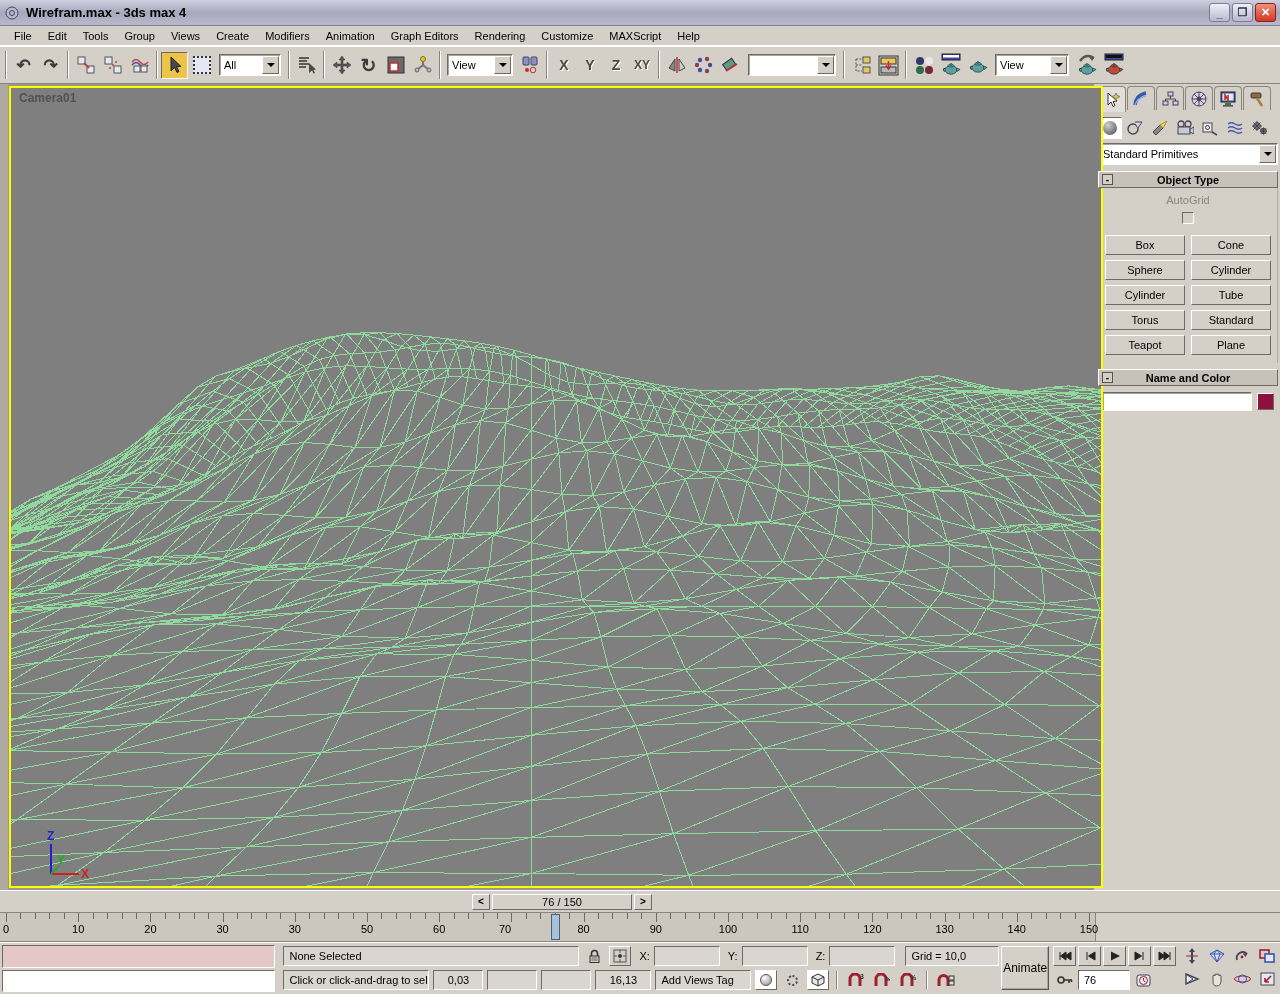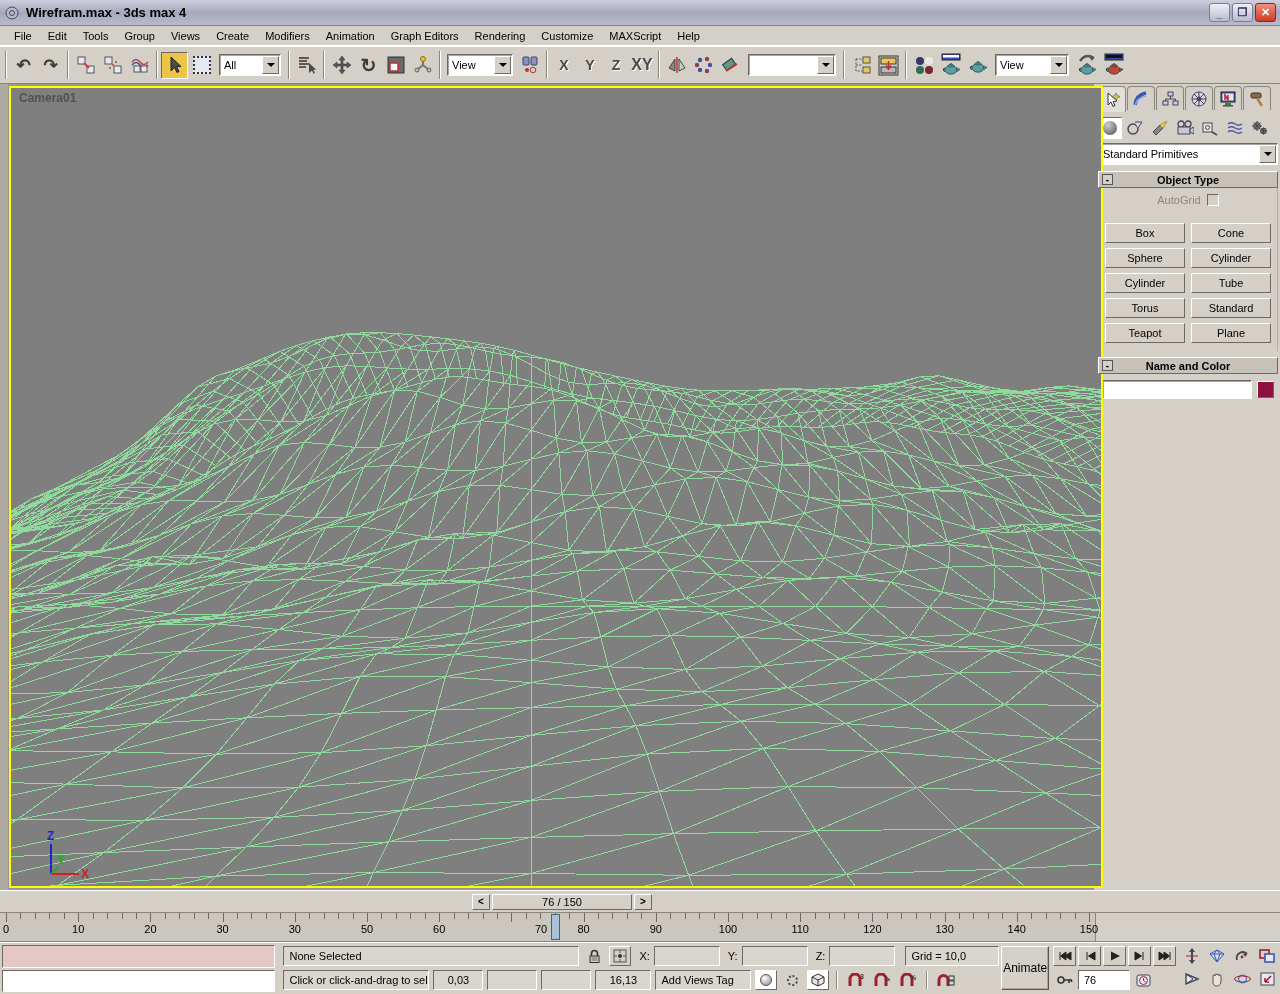--- a/index.html
+++ b/index.html
@@ -57,21 +57,21 @@
   .cp-tab.active { background:#e2dfd9; height:26px; }
   .cp-cats { display:flex; height:26px; align-items:center; gap:1px; margin:3px 0 2px; }
   .cp-cat { width:24px; height:22px; display:flex; align-items:center; justify-content:center; }
   .rollout { margin-top:6px; }
   .roll-head { height:17px; display:flex; align-items:center; background:#c6c2ba;
     border:1px solid; border-color:#ffffff #6e6a63 #6e6a63 #ffffff; font-weight:bold; position:relative; }
   .roll-head .minus { position:absolute; left:3px; top:2px; width:11px; height:11px; border:1px solid #555;
     background:#d4d0c8; font-weight:bold; font-size:10px; line-height:9px; text-align:center; }
   .roll-head .rtitle { flex:1; text-align:center; }
   .roll-body { padding:4px 6px 8px; border-left:1px solid #b3afa7; border-right:1px solid #b3afa7; }
-  .autogrid { display:flex; align-items:center; justify-content:center; gap:6px; color:#8a867e; margin:2px 0 17px; }
+  .autogrid { display:flex; align-items:center; justify-content:center; gap:6px; color:#8a867e; margin:2px 0 11px;flex-direction:column; }
   .checkbox { width:12px; height:12px; background:#d4d0c8; border:1px solid; border-color:#6e6a63 #fff #fff #6e6a63; }
   .obj-grid { display:grid; grid-template-columns:1fr 1fr; gap:5px 6px; }
   .objbtn { height:20px; display:flex; align-items:center; justify-content:center; font-size:11px; }
   .namecolor { display:flex; gap:5px; align-items:center; padding:6px 4px 8px; }
   .name-input { flex:1; height:19px; background:#fff; border:1px solid; border-color:#6e6a63 #fff #fff #6e6a63;
     box-shadow:inset 1px 1px 0 #a9a59d; padding:0 3px; font-size:11px; }
   .swatch { width:17px; height:17px; border:1px solid; border-color:#fff #6e6a63 #6e6a63 #fff; }
 
   
   .ts-row { height:22px; background:#d4d0c8; display:flex; align-items:center; position:relative;
@@ -220,21 +220,21 @@
         <rect x="3" y="2" width="6" height="8" rx="1" fill="#8890c8" stroke="#445"></rect>
         <rect x="11" y="2" width="6" height="8" rx="1" fill="#8890c8" stroke="#445"></rect>
         <circle cx="7" cy="15" r="2" fill="#c03030"></circle>
         <circle cx="13" cy="15" r="2.8" fill="none" stroke="#c03030"></circle>
       </svg>
     </div>
   <div class="sep"></div>
   <div class="axisbtn">X</div>
   <div class="axisbtn">Y</div>
   <div class="axisbtn">Z</div>
-  <div class="axisbtn onw" style="font-size:16px;">XY</div>
+  <div class="axisbtn onw" style="font-size:12px;">XY</div>
   <div class="sep"></div>
   <div class="tbtn">
     <svg width="20" height="20">
         <path d="M8 4 L8 16 L2 13 Z" fill="#888" stroke="#444"></path>
         <path d="M12 4 L12 16 L18 13 Z" fill="#ccc" stroke="#444"></path>
         <path d="M10 2 V18" stroke="#c03030" stroke-width="1.5"></path>
       </svg>
     </div>
   <div class="tbtn">
     <svg width="20" height="20">
@@ -552,21 +552,21 @@
     <div class="tick" style="left: 1060.12px;"></div>
     <div class="tick" style="left: 1074.56px;"></div>
     <div class="tick major" style="left: 1089px;"></div>
     <div class="tlabel" style="left: 6px;">0</div>
     <div class="tlabel" style="left: 78.2px;">10</div>
     <div class="tlabel" style="left: 150.4px;">20</div>
     <div class="tlabel" style="left: 222.6px;">30</div>
     <div class="tlabel" style="left: 294.8px;">30</div>
     <div class="tlabel" style="left: 367px;">50</div>
     <div class="tlabel" style="left: 439.2px;">60</div>
-    <div class="tlabel" style="left: 541px;">70</div>
+    <div class="tlabel" style="left: 505px;">70</div>
     <div class="tlabel" style="left: 583.6px;">80</div>
     <div class="tlabel" style="left: 655.8px;">90</div>
     <div class="tlabel" style="left: 728px; text-align: center;">100</div>
     <div class="tlabel" style="left: 800.2px;">110</div>
     <div class="tlabel" style="left: 872.4px;">120</div>
     <div class="tlabel" style="left: 944.6px;">130</div>
     <div class="tlabel" style="left: 1016.8px;">140</div>
     <div class="tlabel" style="left: 1089px;">150</div>
     <div class="thandle" style="left: 550.72px;"></div>
   </div>

